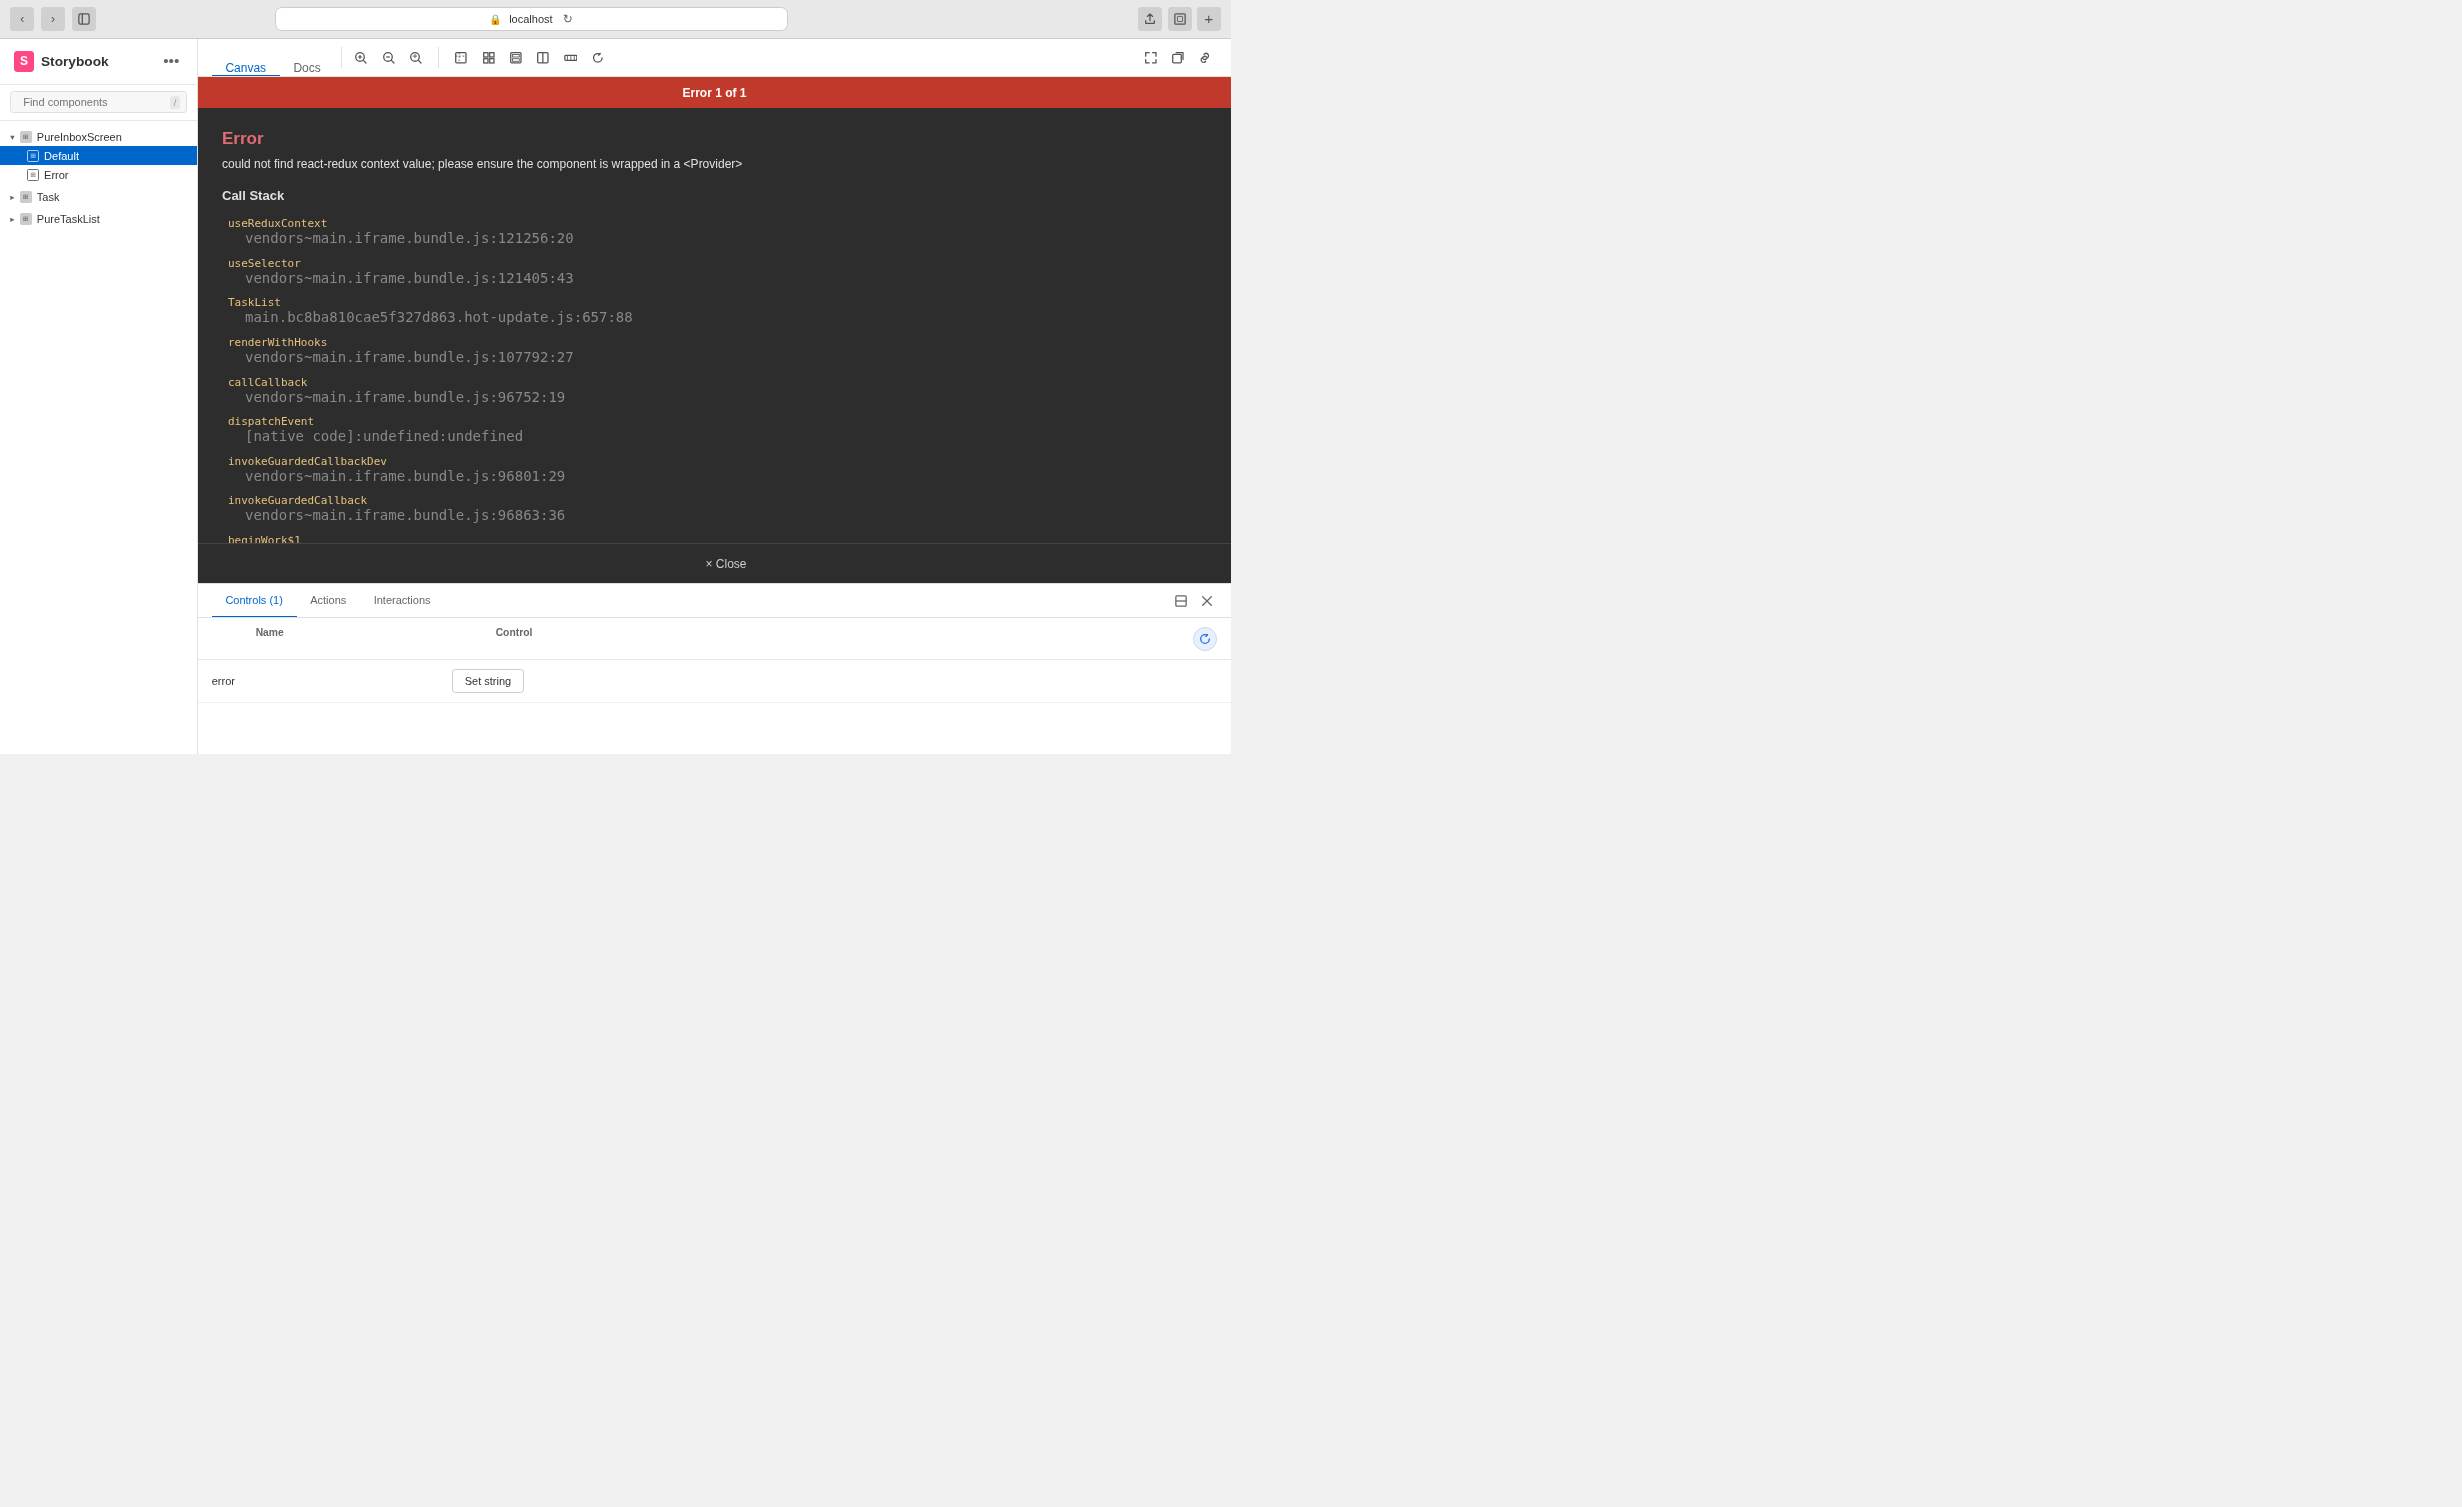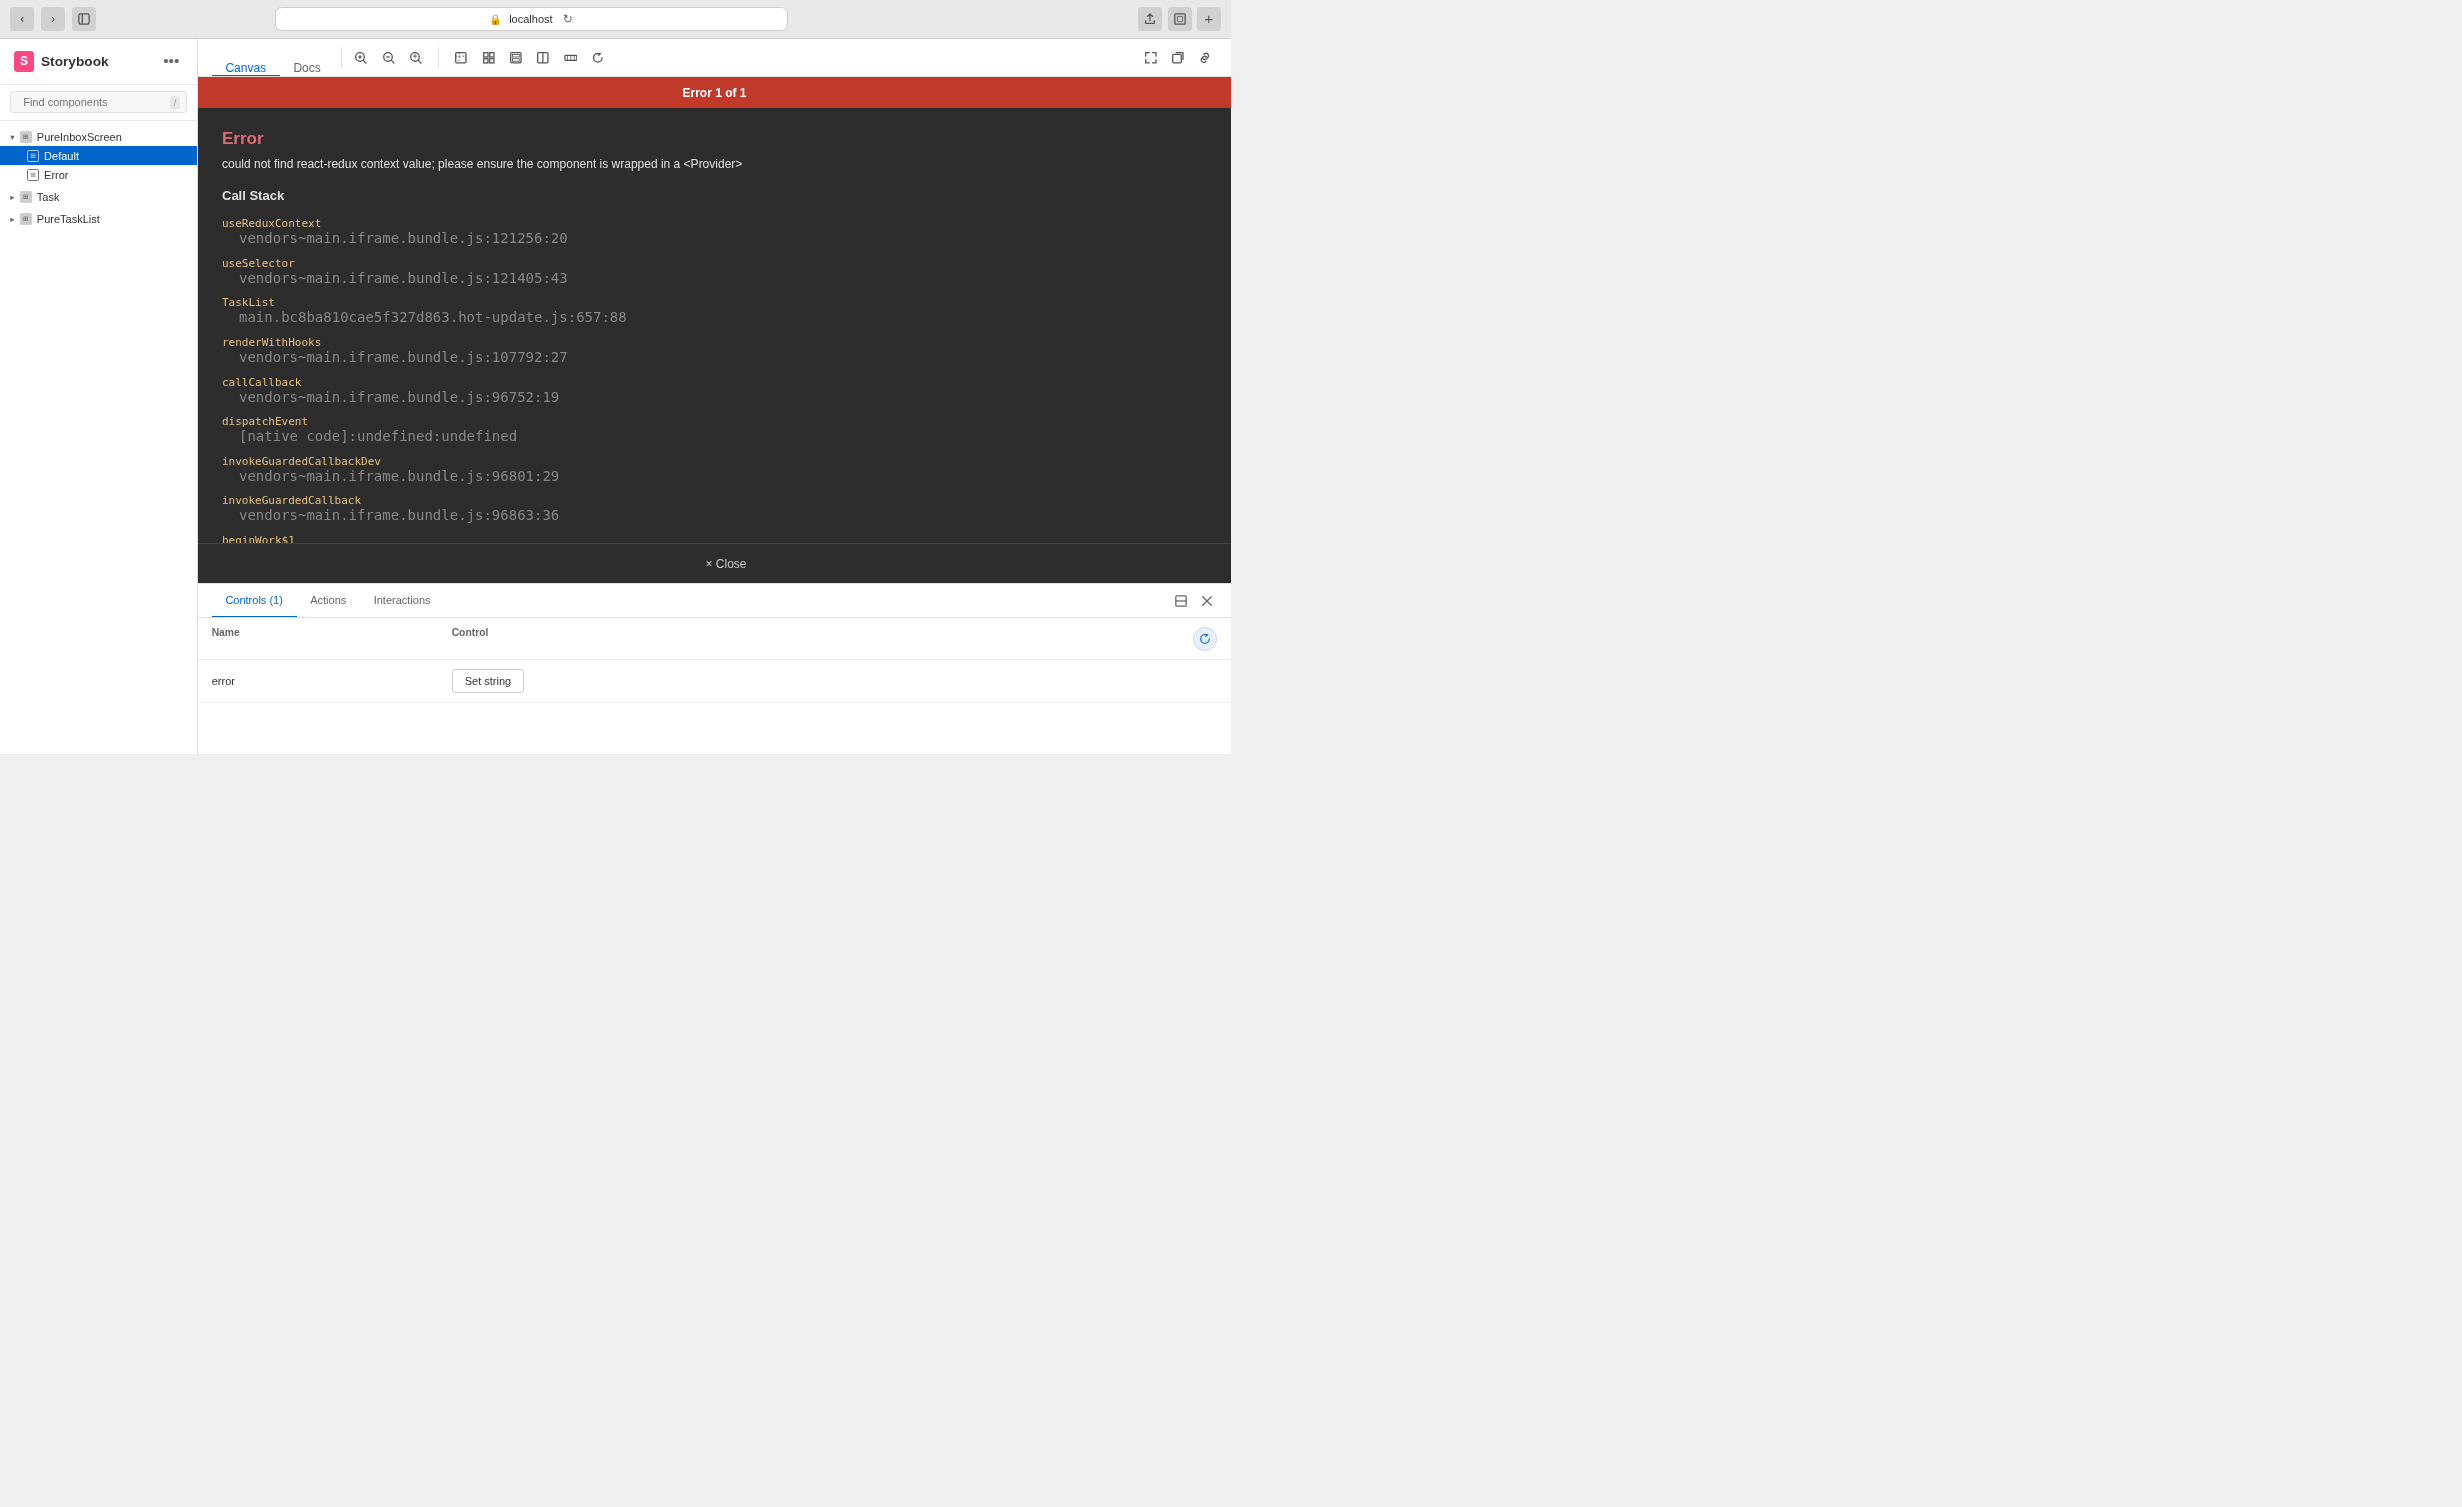--- a/index.html
+++ b/index.html
@@ -293,20 +293,21 @@
 
     .call-stack-title {
       color: #e0e0e0;
       font-size: 13px;
       font-weight: 600;
       margin-bottom: 12px;
     }
 
     .stack-item {
       margin-bottom: 8.6px;
+      margin-left: 6px;
     }
     .stack-fn {
       color: #e5c07b;
       font-family: monospace;
       font-size: 11px;
     }
     .stack-loc {
       color: #888;
       font-family: monospace;
       font-size: 14px;
@@ -385,20 +386,21 @@
     .controls-header {
       display: flex;
       padding: 8.6px 13.7px;
       border-bottom: 0.9px solid #e8e8e8;
       font-size: 10.3px;
       font-weight: 600;
       color: #666;
     }
     .controls-header-name {
       width: 240px;
+      margin-left: 44px;
     }
     .controls-header-control {
       flex: 1;
     }
     .controls-row {
       display: flex;
       padding: 8.6px 13.7px;
       align-items: center;
       border-bottom: 0.9px solid #f0f0f0;
     }

